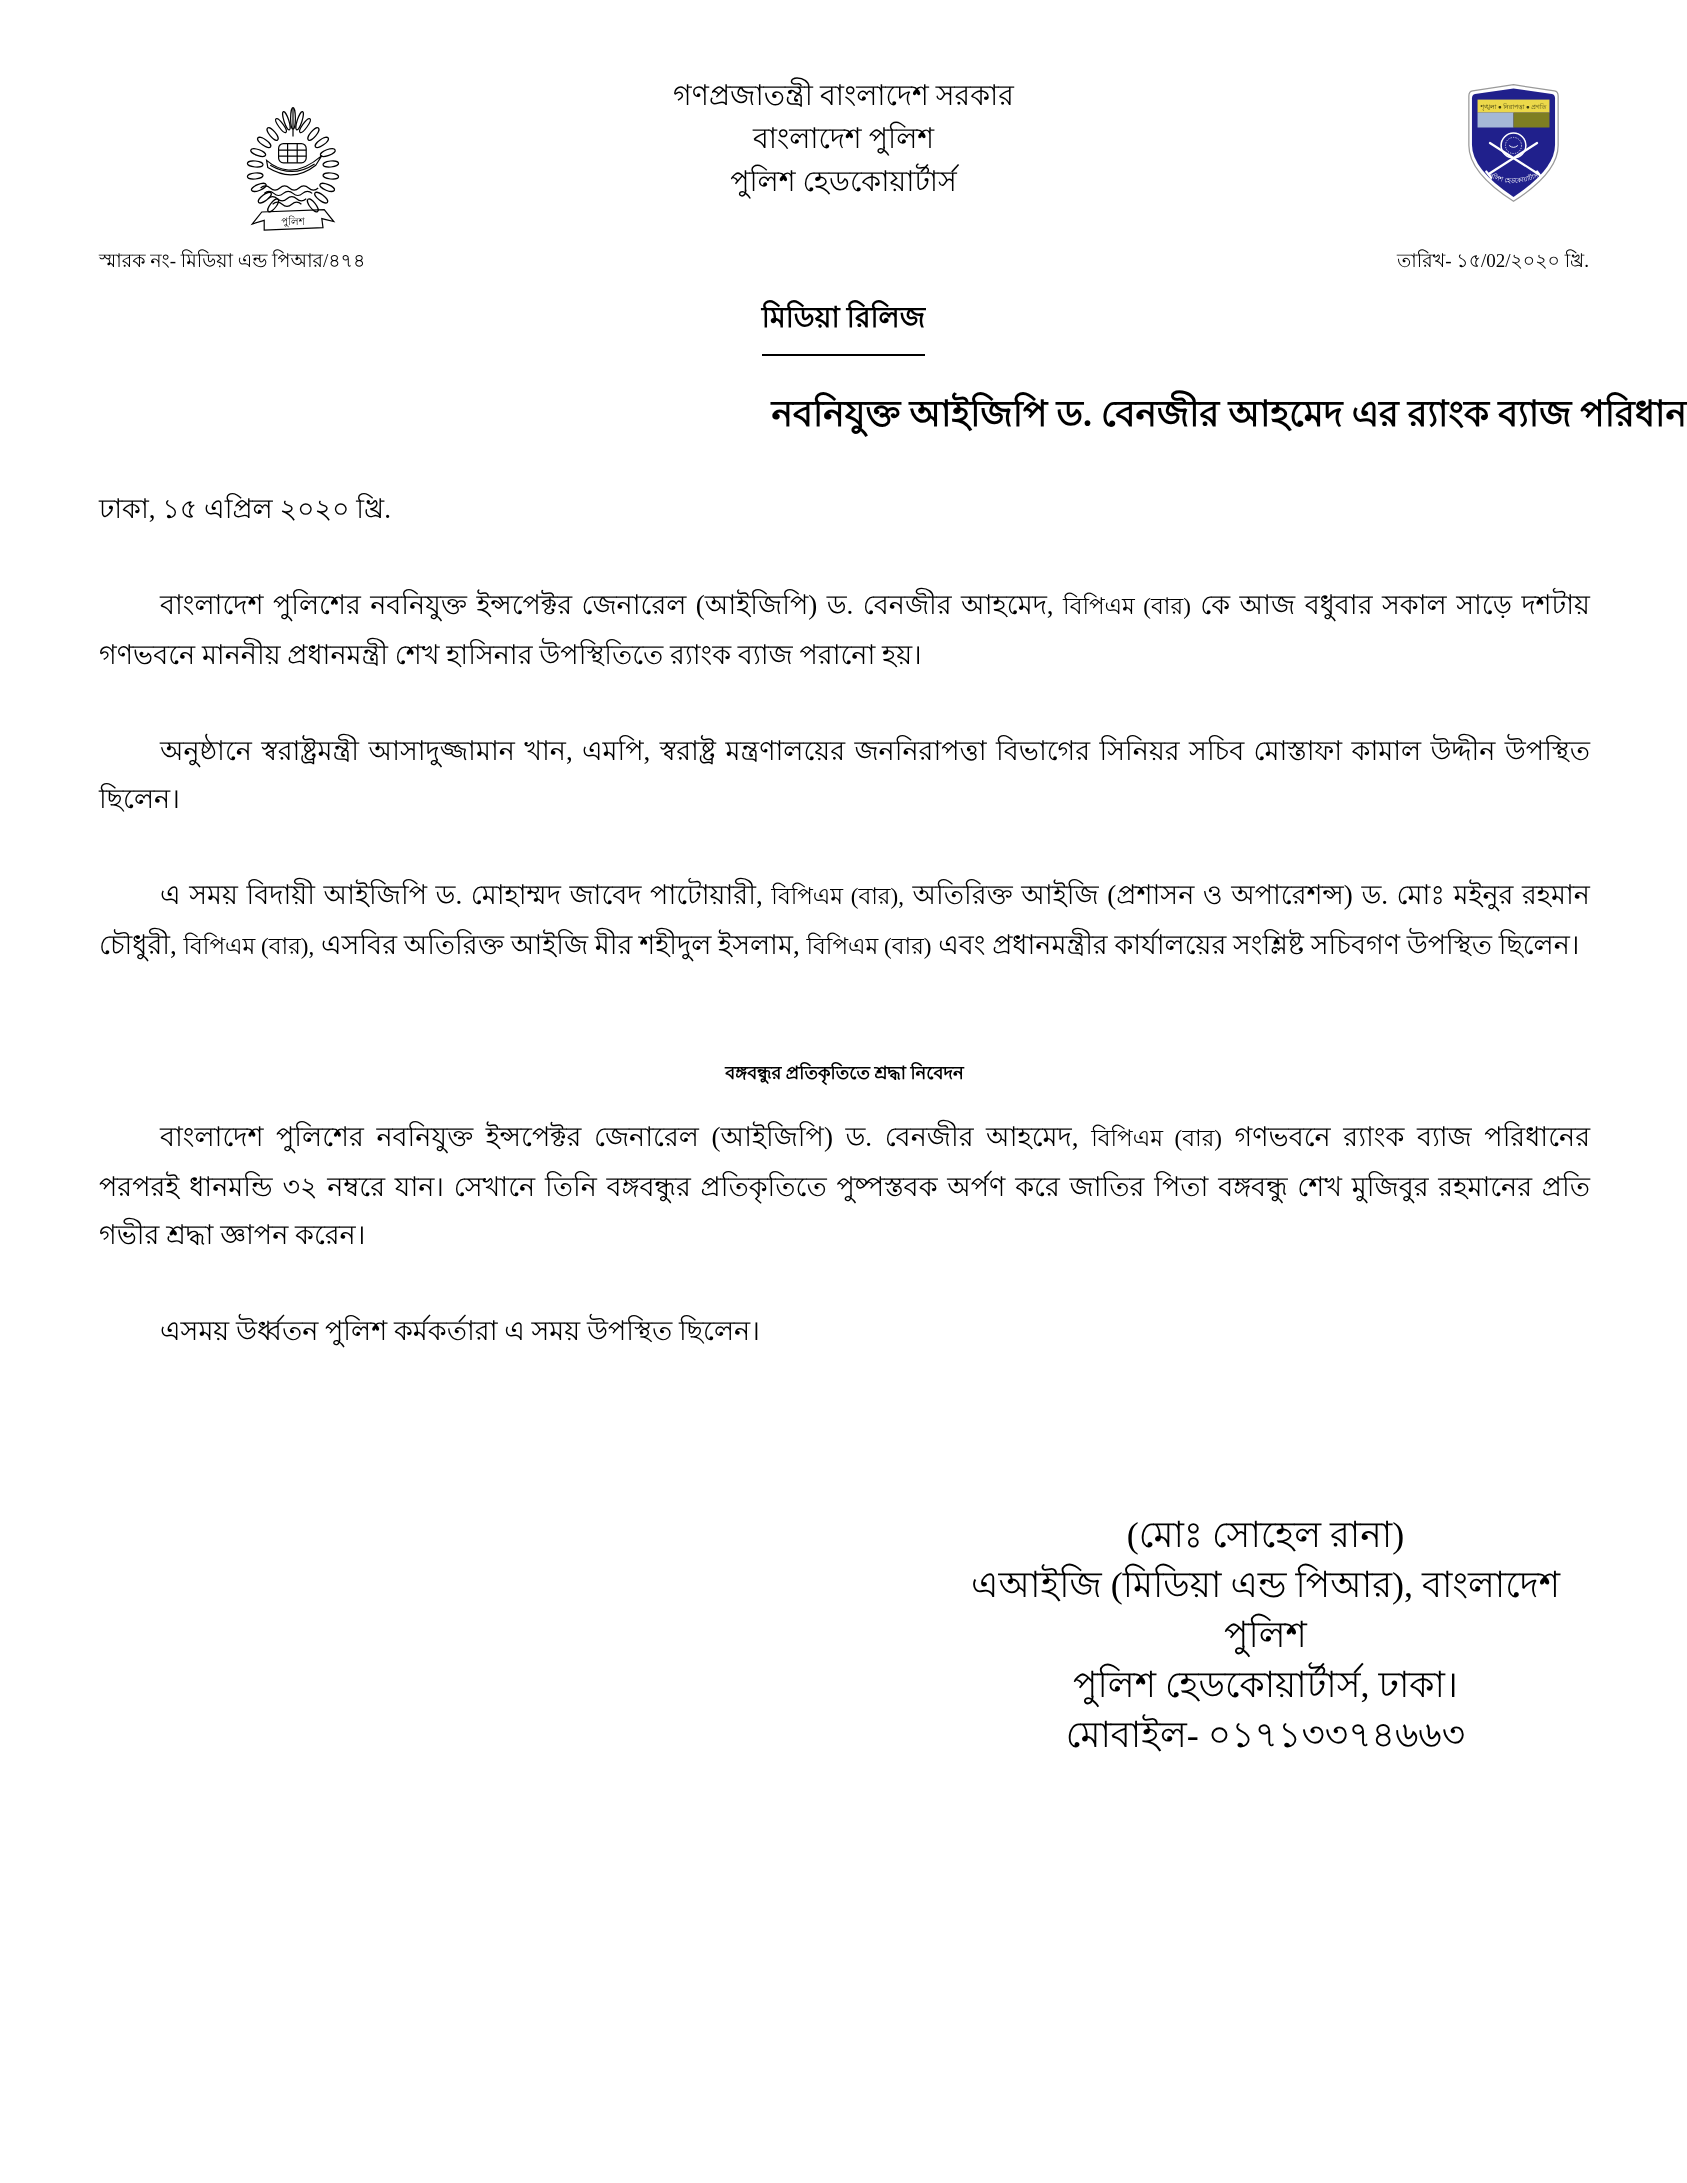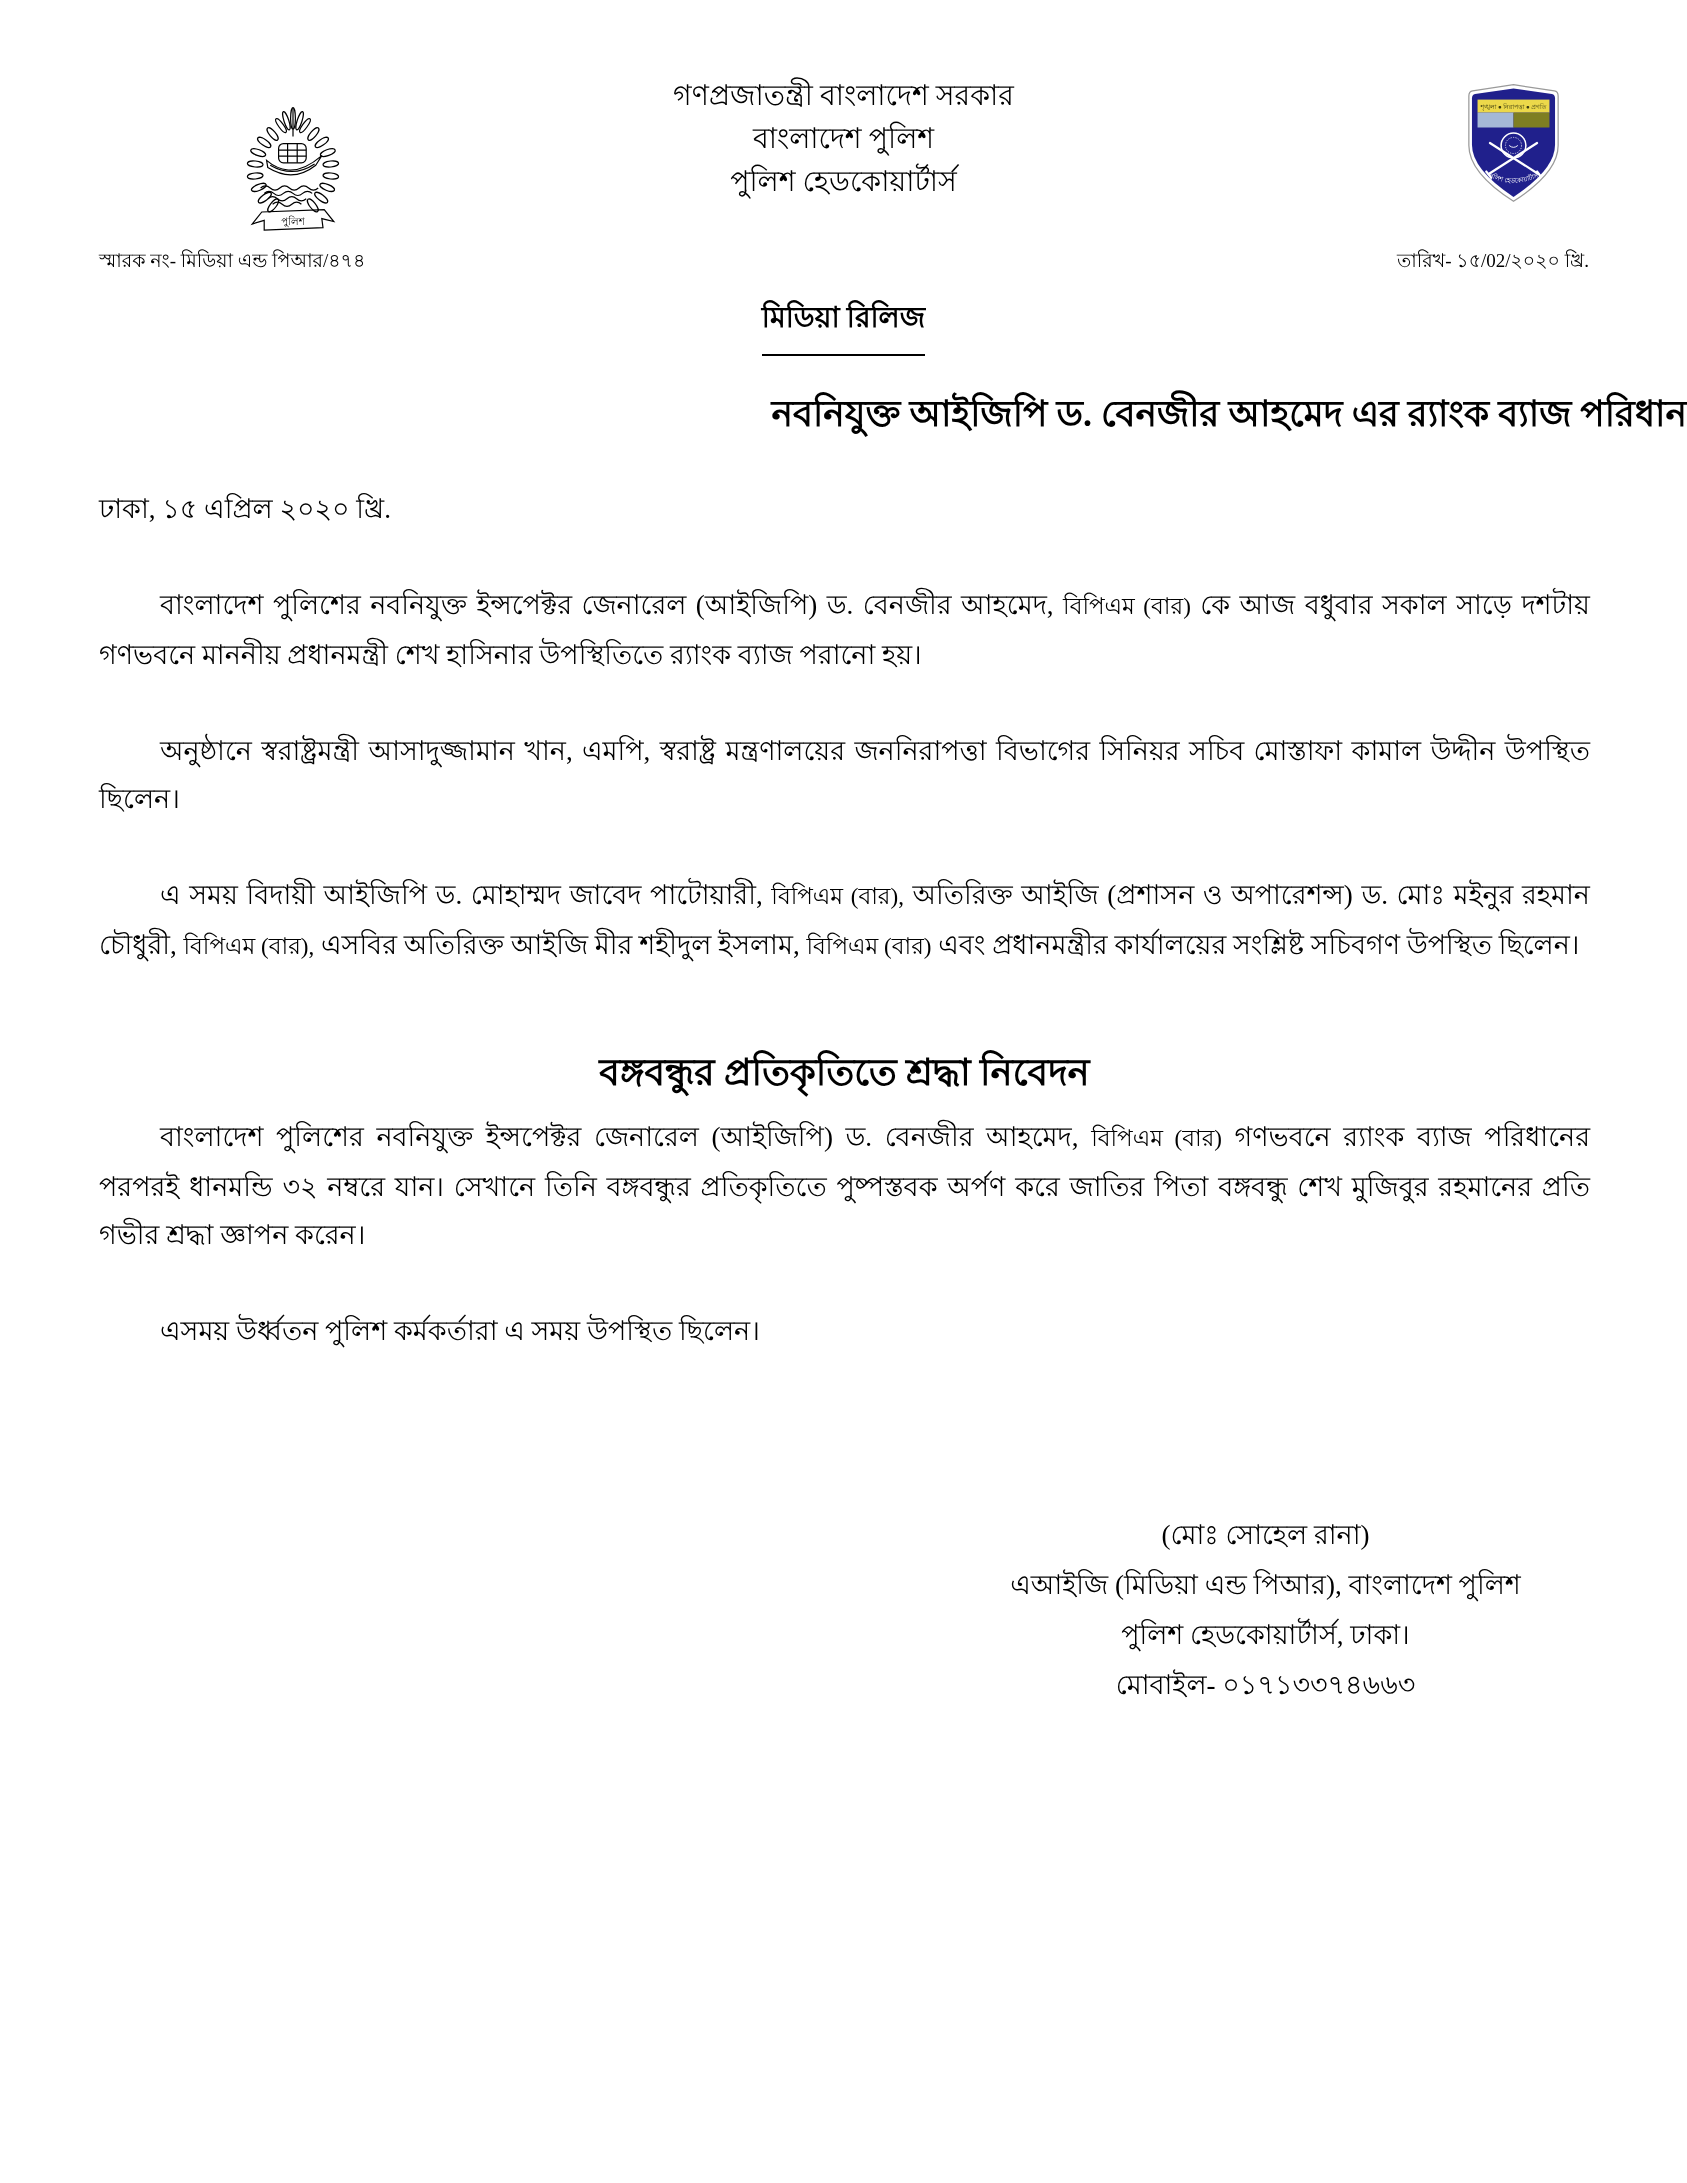--- a/index.html
+++ b/index.html
@@ -26,26 +26,26 @@
   .release-title .u{display:inline-block;border-bottom:2.6px solid #000;padding-bottom:11px;}
   .headline{position:absolute;top:386px;left:0;width:100%;text-align:right;font-size:36px;font-weight:bold;}
   
   .content{
     position:absolute;top:485px;left:99px;width:1491px;
     font-size:27px;line-height:48px;text-align:justify;
   }
   .dateline{text-align:left;}
   .para{margin:48px 0 0 0;text-indent:61px;}
   .para.after-heading{margin-top:16px;}
-  .sec-heading{margin:78px 0 0 0;text-align:center;font-weight:bold;font-size:37px;text-indent:0;}
+  .sec-heading{margin:78px 0 0 0;text-align:center;font-weight:bold;font-size:18px;text-indent:0;}
   .seg-small{font-size:23px;}
   
   .signature{
     position:absolute;top:1510px;right:94px;width:655px;
-    text-align:center;font-size:27px;line-height:50px;
+    text-align:center;font-size:36px;line-height:50px;
   }
   svg .ink{stroke:#000;fill:none;stroke-width:2;}
 </style>
 </head>
 <body>
 
 <div class="page">
 
   <div class="emblem-left">
     <svg viewBox="0 0 200 230" width="100%" height="100%">

